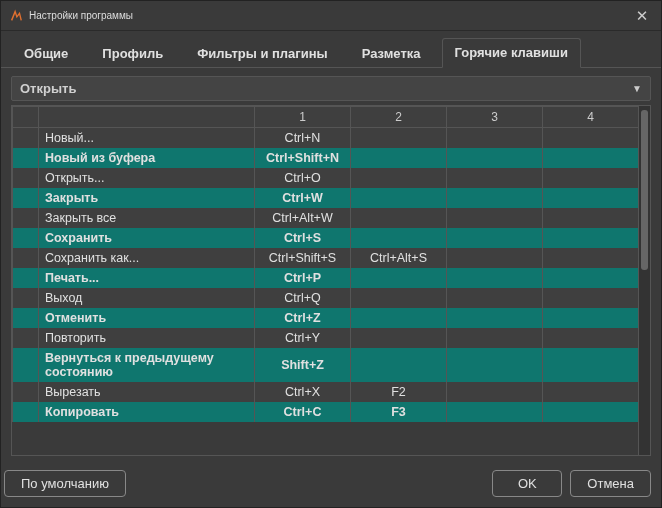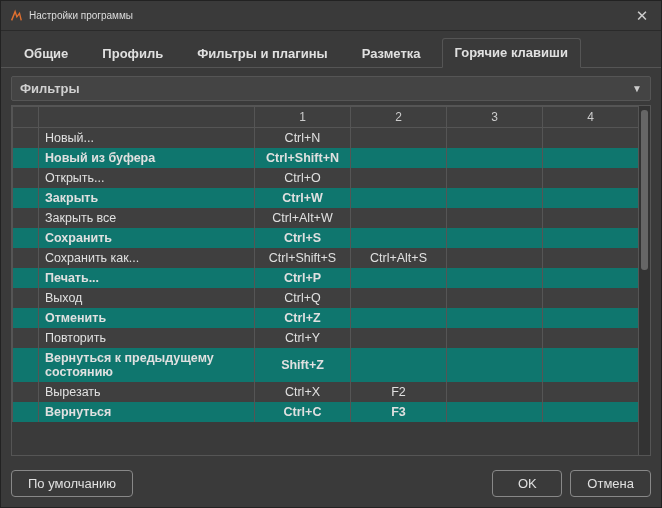--- a/index.html
+++ b/index.html
@@ -110,21 +110,21 @@
   height: 20px;
 }
 tbody tr.even td { background: #3f3f3f; }
 tbody tr.odd  td { background: #0f766e; font-weight: bold; }
 tbody td.name { text-align: left; }
 tbody td.kc { text-align: center; }
 tbody td.icon {  }
 .footer {
   display: flex;
   align-items: flex-end;
-  padding: 8px 10px 10px 10px;
+  padding: 8px 10px 10px 3px;
   gap: 8px;
 }
 .footer .spacer { flex: 1; }
 button.btn {
   background: #3a3a3a;
   border: 1px solid #888;
   color: #e0e0e0;
   padding: 5px 16px;
   border-radius: 4px;
   font-size: 13px;
@@ -152,21 +152,21 @@
   <div class="tabs">
     <div class="tab"><span>Общие</span></div>
     <div class="tab"><span>Профиль</span></div>
     <div class="tab"><span>Фильтры и плагины</span></div>
     <div class="tab"><span>Разметка</span></div>
     <div class="tab active"><span>Горячие клавиши</span></div>
   </div>
 
   <div class="content">
     <div class="section-header">
-      <span>Фильтры</span>
+      <span>Открыть</span>
       <span class="caret">▼</span>
     </div>
 
     <div class="grid-wrap">
       <div class="grid-scroll">
       <table>
         <colgroup>
           <col class="c0">
               <col class="c1">
               <col class="cn">
@@ -284,21 +284,21 @@
               <tr class="even">
                 <td class="icon"></td>
                 <td class="name">Вырезать</td>
                 <td class="kc">Ctrl+X</td>
                 <td class="kc">F2</td>
                 <td class="kc"></td>
                 <td class="kc"></td>
               </tr>
               <tr class="odd">
                 <td class="icon"></td>
-                <td class="name">Вернуться</td>
+                <td class="name">Копировать</td>
                 <td class="kc">Ctrl+C</td>
                 <td class="kc">F3</td>
                 <td class="kc"></td>
                 <td class="kc"></td>
               </tr>
             </tbody>
       </table>
       </div>
       <div class="scrollbar">
         <div class="scroll-thumb"></div>

